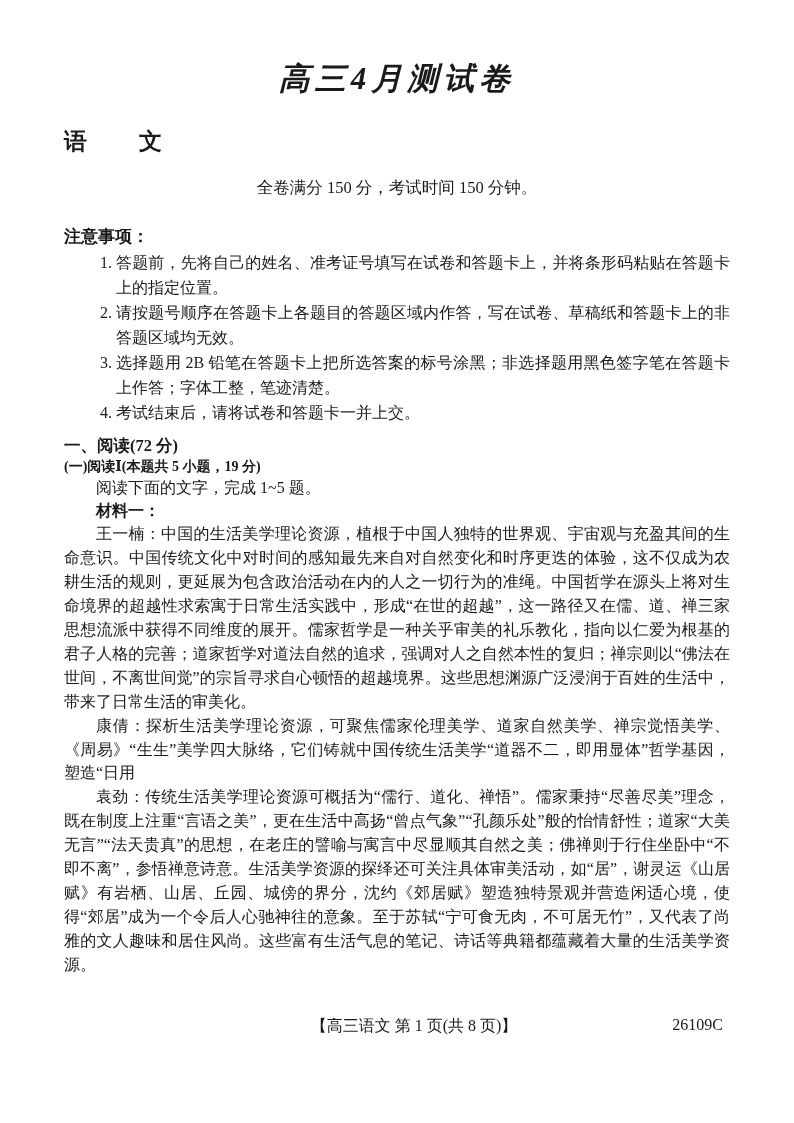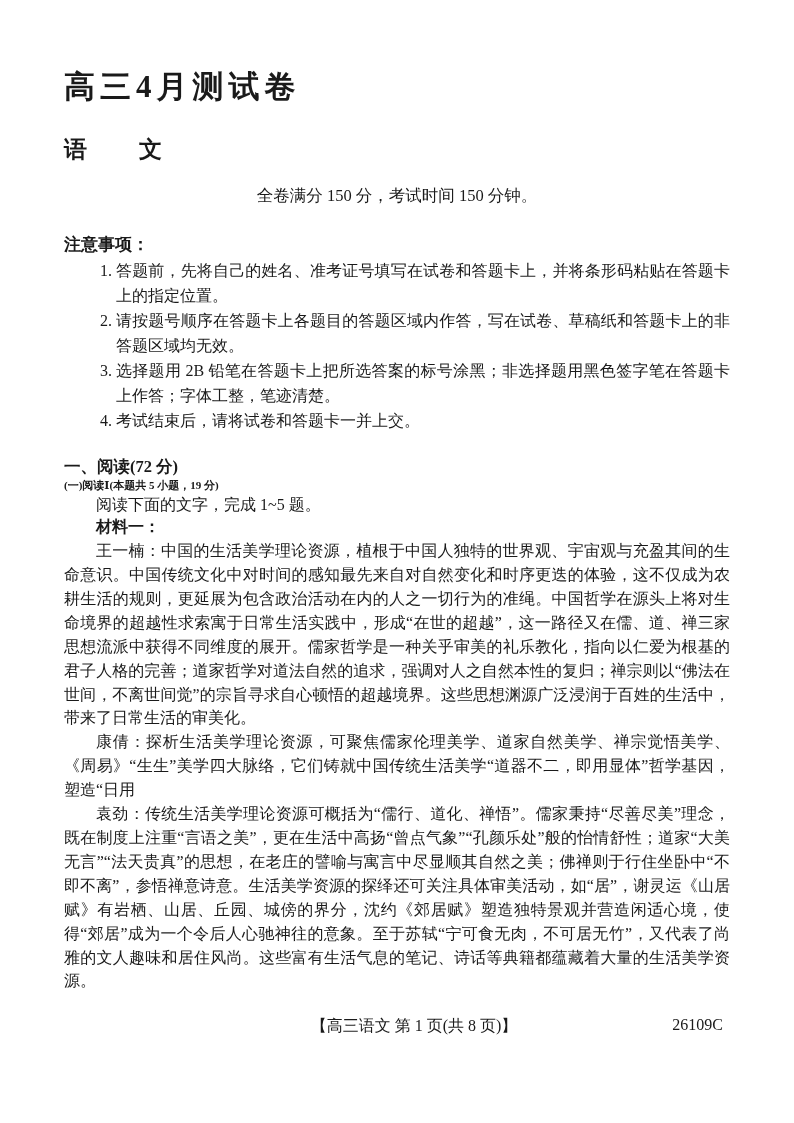--- a/index.html
+++ b/index.html
@@ -11,25 +11,25 @@
   .page {
     position: relative;
     width: 794px;
     height: 1123px;
     margin: 0 auto;
     background: #ffffff;
     padding: 58px 64px 0 64px;
     overflow: hidden;
   }
   .doc-title {
-    text-align: left;
+    text-align: center;
     font-size: 31px;
     font-weight: bold;
     letter-spacing: 5px;
-    margin-top: 8px;
+    font-style: italic;
   }
   .doc-subject {
     text-align: left;
     font-size: 23px;
     font-weight: bold;
     letter-spacing: 2px;
     margin-top: 26px;
   }
   .exam-info {
     text-align: center;
@@ -48,28 +48,28 @@
     font-size: 16px;
     line-height: 1.56;
     text-align: justify;
   }
   .notice-num {
     flex: 0 0 auto;
     padding-right: 4px;
     white-space: nowrap;
   }
   .notice-text { flex: 1 1 auto; }
-  .reading { margin-top: 21px; }
+  .reading { margin-top: 8px; }
   .section-heading {
     font-size: 16.5px;
     font-weight: bold;
     line-height: 1.42;
   }
   .subsection-heading {
-    font-size: 11px;
+    font-size: 14px;
     font-weight: bold;
     line-height: 1.42;
   }
   .instruction {
     font-size: 16px;
     line-height: 1.42;
     text-indent: 2em;
   }
   .material-label {
     font-size: 16px;

